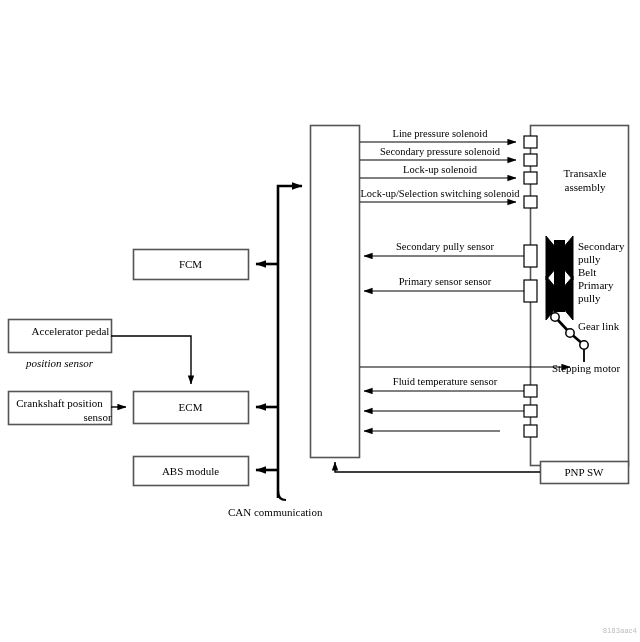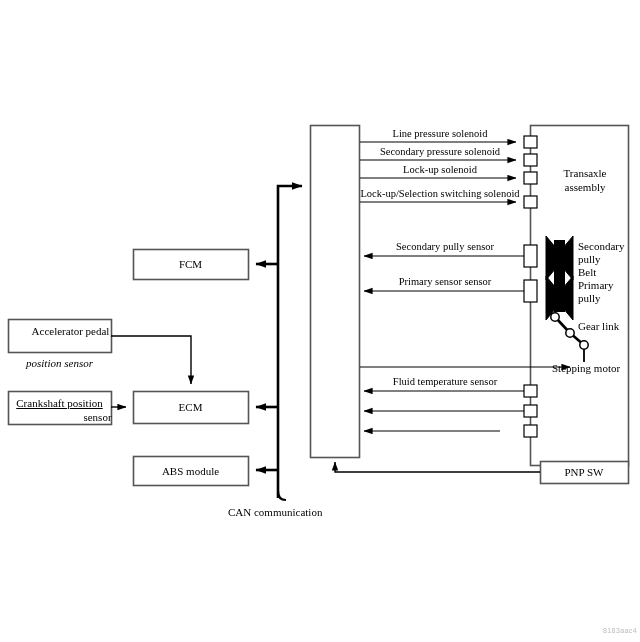--- a/index.html
+++ b/index.html
@@ -108,21 +108,21 @@
   </svg>
 
   <div class="boxlbl" style="left:133px;top:257px;width:115px;">FCM</div>
   <div class="boxlbl" style="left:133px;top:400px;width:115px;">ECM</div>
   <div class="boxlbl" style="left:133px;top:464px;width:115px;">ABS module</div>
   <div class="boxlbl" style="left:540px;top:465px;width:88px;">PNP SW</div>
 
   <div class="boxlbl" style="left:8px;top:324px;width:103px;padding-left:11px;">Accelerator pedal</div>
   <div class="boxlbl" style="left:8px;top:356px;width:103px;font-style:italic;">position sensor</div>
 
-  <div class="boxlbl" style="left:8px;top:396px;width:103px;text-decoration:underline;">Crankshaft position</div>
+  <div class="boxlbl" style="left:8px;top:396px;width:103px;">Crankshaft position</div>
   <div class="boxlbl" style="left:8px;top:410px;width:103px;padding-left:38px;">sensor</div>
 
   <div class="boxlbl" style="left:545px;top:166px;width:80px;">Transaxle</div>
   <div class="boxlbl" style="left:545px;top:180px;width:80px;">assembly</div>
 
   <div class="sig" style="left:360px;top:128px;width:160px;">Line pressure solenoid</div>
   <div class="sig" style="left:355px;top:146px;width:170px;">Secondary pressure solenoid</div>
   <div class="sig" style="left:360px;top:164px;width:160px;">Lock-up solenoid</div>
   <div class="sig" style="left:352px;top:188px;width:176px;">Lock-up/Selection switching solenoid</div>
 

